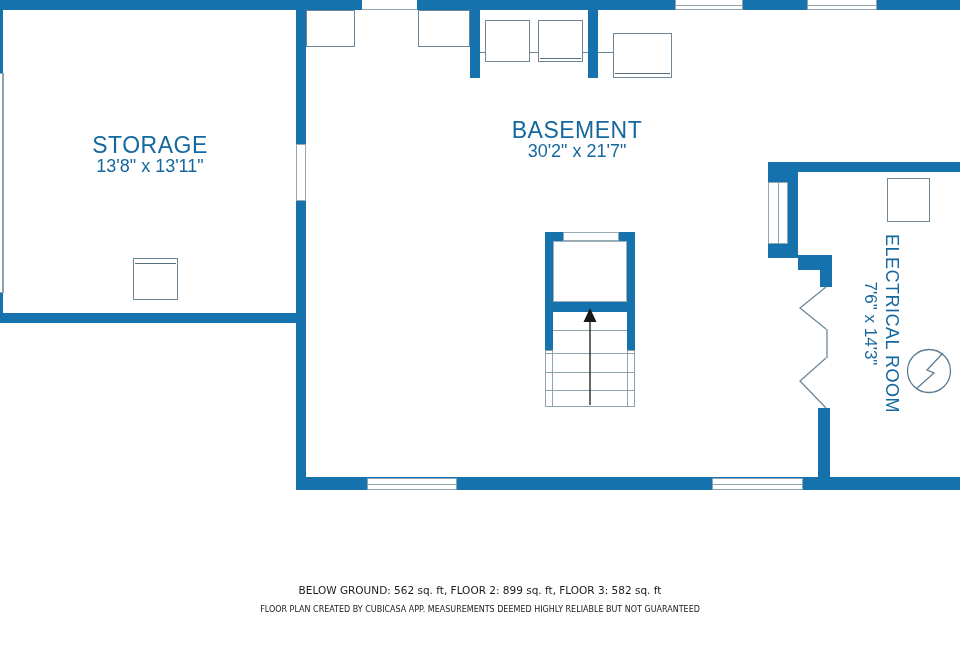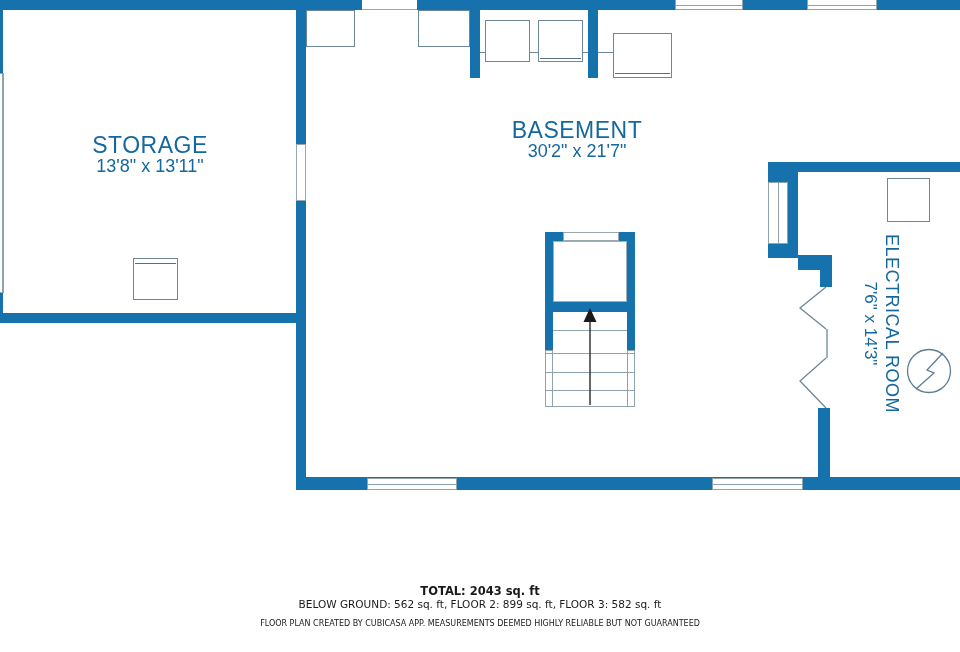--- a/index.html
+++ b/index.html
@@ -113,18 +113,17 @@
   <div class="room-label" style="left:487px;top:119px;width:180px;">
     <div class="room-name">BASEMENT</div>
     <div class="room-dims">30'2" x 21'7"</div>
   </div>
   <div class="room-label rotated" style="left:776px;top:302px;width:210px;">
     <div class="room-name" style="font-size:18px;">ELECTRICAL ROOM</div>
     <div class="room-dims" style="font-size:17px;">7'6" x 14'3"</div>
   </div>
 
   <div id="summary">
-    <div class="sum-total">TOTAL: 2043 sq. ft</div>
     <div class="sum-line">BELOW GROUND: 562 sq. ft, FLOOR 2: 899 sq. ft, FLOOR 3: 582 sq. ft</div>
     <div class="sum-disclaimer">FLOOR PLAN CREATED BY CUBICASA APP. MEASUREMENTS DEEMED HIGHLY RELIABLE BUT NOT GUARANTEED</div>
   </div>
 
 </div>
 
 </body></html>

